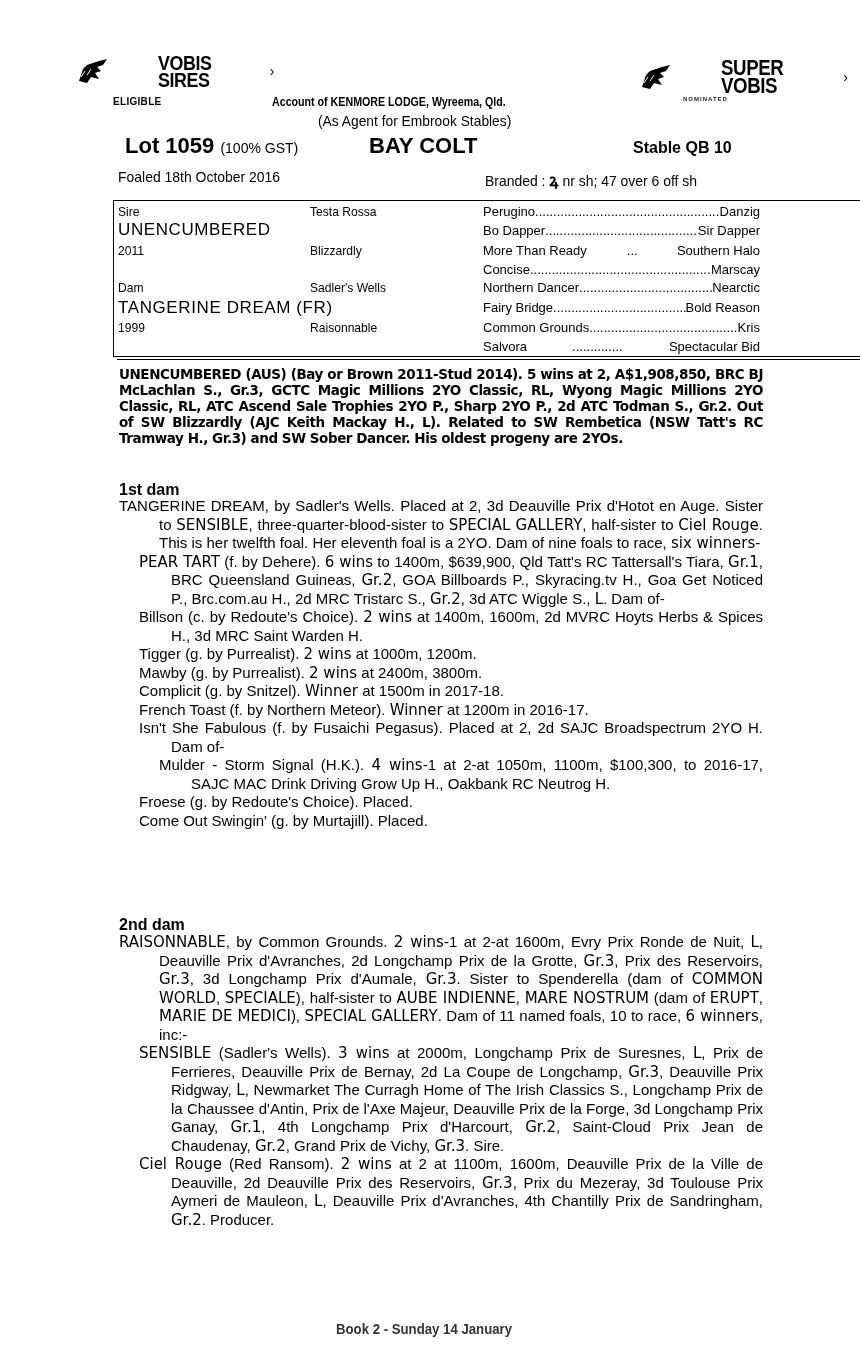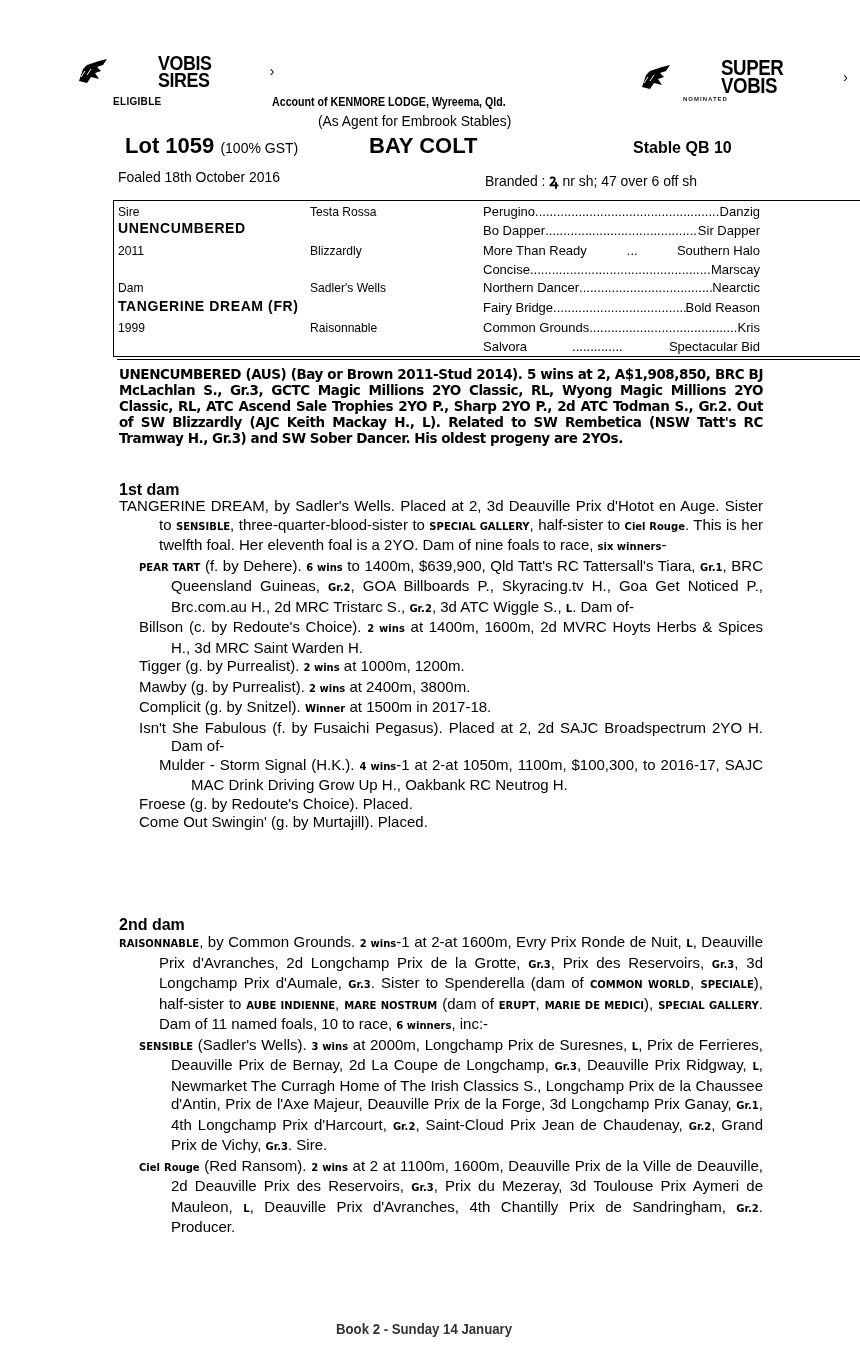--- a/index.html
+++ b/index.html
@@ -22,31 +22,31 @@
   .lot .gst { font-size:14px; font-weight:normal; }
   .colt { left:369px; top:133px; font-size:22px; font-weight:bold; }
   .stable { left:633px; top:139px; font-size:16px; font-weight:bold; }
   .foaled { left:118px; top:168px; font-size:15px; transform:scaleX(0.93); transform-origin:left; white-space:nowrap; }
   .branded { left:485px; top:168px; font-size:15px; transform:scaleX(0.93); transform-origin:left; white-space:nowrap; }
   .brand-sym { font-family:"DejaVu Serif", serif; font-weight:bold; font-size:17px; }
 
   .ped-box { position:absolute; left:113px; top:200px; width:782px; height:157px; border:1.5px solid #000; box-sizing:border-box; }
   .ped-box::after { content:""; position:absolute; right:-4px; bottom:-4px; width:100%; height:100%; border-right:1.5px solid #000; border-bottom:1.5px solid #000; pointer-events:none; }
   .ped-cell { position:absolute; font-size:13px; transform:scaleX(0.93); transform-origin:left; white-space:nowrap; }
-  .ped-bold { position:absolute; font-size:14px; font-weight:bold; letter-spacing:0.6px; white-space:nowrap; }
+  .ped-bold { position:absolute; font-size:17px; font-weight:normal; letter-spacing:0.6px; white-space:nowrap; }
   .gd-row { position:absolute; left:369px; width:277px; font-size:13px; display:flex; white-space:nowrap; }
   .gd-row .name { flex:0 0 auto; }
   .gd-row .dots { flex:1 1 auto; overflow:hidden; letter-spacing:0px; }
   .gd-row .dots::before { content:"..............................................................................................................."; }
   .gd-row .sire { flex:0 0 auto; }
 
   .sire-para { position:absolute; left:119px; top:366px; width:644px; font-size:13.5px; font-weight:bold; line-height:16px; text-align:justify; font-family:"DejaVu Sans", sans-serif; letter-spacing:-0.45px; }
   .sec-head { position:absolute; left:119px; font-size:16px; font-weight:bold; }
   .para { position:absolute; font-size:15px; line-height:18.5px; text-align:justify; }
-  .b { font-weight:bold; font-family:"DejaVu Sans", sans-serif; font-size:10px; }
+  .b { font-weight:normal; font-family:"DejaVu Sans", sans-serif; font-size:15px; }
   .footer { left:336px; top:1320px; font-size:15px; font-weight:bold; color:#333; transform:scaleX(0.88); transform-origin:left; white-space:nowrap; }
 </style>
 </head>
 <body>
 
 <div class="logo vs-logo">
   <span class="mark">
     <svg viewBox="0 0 34 28">
         <path d="M2 24 L6 12 L10 8 L16 6 L22 4 L30 2 L26 8 L20 10 L24 14 L18 16 L22 22 L14 20 L10 26 Z" fill="#000"></path>
         <path d="M4 20 L8 14 M10 18 L14 12" stroke="#fff" stroke-width="1"></path>
@@ -141,20 +141,21 @@
 <div class="sire-para">UNENCUMBERED (AUS) (Bay or Brown 2011-Stud 2014). 5 wins at 2, A$1,908,850, BRC BJ McLachlan S., Gr.3, GCTC Magic Millions 2YO Classic, RL, Wyong Magic Millions 2YO Classic, RL, ATC Ascend Sale Trophies 2YO P., Sharp 2YO P., 2d ATC Todman S., Gr.2. Out of SW Blizzardly (AJC Keith Mackay H., L). Related to SW Rembetica (NSW Tatt's RC Tramway H., Gr.3) and SW Sober Dancer. His oldest progeny are 2YOs.</div>
 
 <div class="sec-head" style="top:481px;">1st dam</div>
 <div class="para" id="first-dam" style="left:119px; top:497px; width:644px;">
     <div style="padding-left: 40px; text-indent: -40px;"><span>TANGERINE DREAM, by Sadler's Wells. Placed at 2, 3d Deauville Prix d'Hotot en Auge. Sister to </span><span class="b">SENSIBLE</span><span>, three-quarter-blood-sister to </span><span class="b">SPECIAL GALLERY</span><span>, half-sister to </span><span class="b">Ciel Rouge</span><span>. This is her twelfth foal. Her eleventh foal is a 2YO. Dam of nine foals to race, </span><span class="b">six winners</span><span>-</span></div>
     <div style="padding-left: 52px; text-indent: -32px;"><span class="b">PEAR TART</span><span> (f. by Dehere). </span><span class="b">6 wins</span><span> to 1400m, $639,900, Qld Tatt's RC Tattersall's Tiara, </span><span class="b">Gr.1</span><span>, BRC Queensland Guineas, </span><span class="b">Gr.2</span><span>, GOA Billboards P., Skyracing.tv H., Goa Get Noticed P., Brc.com.au H., 2d MRC Tristarc S., </span><span class="b">Gr.2</span><span>, 3d ATC Wiggle S., </span><span class="b">L</span><span>. Dam of-</span></div>
     <div style="padding-left: 52px; text-indent: -32px;"><span>Billson (c. by Redoute's Choice). </span><span class="b">2 wins</span><span> at 1400m, 1600m, 2d MVRC Hoyts Herbs &amp; Spices H., 3d MRC Saint Warden H.</span></div>
     <div style="padding-left: 52px; text-indent: -32px;"><span>Tigger (g. by Purrealist). </span><span class="b">2 wins</span><span> at 1000m, 1200m.</span></div>
     <div style="padding-left: 52px; text-indent: -32px;"><span>Mawby (g. by Purrealist). </span><span class="b">2 wins</span><span> at 2400m, 3800m.</span></div>
     <div style="padding-left: 52px; text-indent: -32px;"><span>Complicit (g. by Snitzel). </span><span class="b">Winner</span><span> at 1500m in 2017-18.</span></div>
+    <div style="padding-left: 52px; text-indent: -32px;"><span>French Toast (f. by Northern Meteor). </span><span class="b">Winner</span><span> at 1200m in 2016-17.</span></div>
     <div style="padding-left: 52px; text-indent: -32px;"><span>Isn't She Fabulous (f. by Fusaichi Pegasus). Placed at 2, 2d SAJC Broadspectrum 2YO H. Dam of-</span></div>
     <div style="padding-left: 72px; text-indent: -32px;"><span>Mulder - Storm Signal (H.K.). </span><span class="b">4 wins</span><span>-1 at 2-at 1050m, 1100m, $100,300, to 2016-17, SAJC MAC Drink Driving Grow Up H., Oakbank RC Neutrog H.</span></div>
     <div style="padding-left: 52px; text-indent: -32px;"><span>Froese (g. by Redoute's Choice). Placed.</span></div>
     <div style="padding-left: 52px; text-indent: -32px;"><span>Come Out Swingin' (g. by Murtajill). Placed.</span></div>
   </div>
 
 <div class="sec-head" style="top:916px;">2nd dam</div>
 <div class="para" id="second-dam" style="left:119px; top:933px; width:644px;">
     <div style="padding-left: 40px; text-indent: -40px;"><span class="b">RAISONNABLE</span><span>, by Common Grounds. </span><span class="b">2 wins</span><span>-1 at 2-at 1600m, Evry Prix Ronde de Nuit, </span><span class="b">L</span><span>, Deauville Prix d'Avranches, 2d Longchamp Prix de la Grotte, </span><span class="b">Gr.3</span><span>, Prix des Reservoirs, </span><span class="b">Gr.3</span><span>, 3d Longchamp Prix d'Aumale, </span><span class="b">Gr.3</span><span>. Sister to Spenderella (dam of </span><span class="b">COMMON WORLD</span><span>, </span><span class="b">SPECIALE</span><span>), half-sister to </span><span class="b">AUBE INDIENNE</span><span>, </span><span class="b">MARE NOSTRUM</span><span> (dam of </span><span class="b">ERUPT</span><span>, </span><span class="b">MARIE DE MEDICI</span><span>), </span><span class="b">SPECIAL GALLERY</span><span>. Dam of 11 named foals, 10 to race, </span><span class="b">6 winners</span><span>, inc:-</span></div>
     <div style="padding-left: 52px; text-indent: -32px;"><span class="b">SENSIBLE</span><span> (Sadler's Wells). </span><span class="b">3 wins</span><span> at 2000m, Longchamp Prix de Suresnes, </span><span class="b">L</span><span>, Prix de Ferrieres, Deauville Prix de Bernay, 2d La Coupe de Longchamp, </span><span class="b">Gr.3</span><span>, Deauville Prix Ridgway, </span><span class="b">L</span><span>, Newmarket The Curragh Home of The Irish Classics S., Longchamp Prix de la Chaussee d'Antin, Prix de l'Axe Majeur, Deauville Prix de la Forge, 3d Longchamp Prix Ganay, </span><span class="b">Gr.1</span><span>, 4th Longchamp Prix d'Harcourt, </span><span class="b">Gr.2</span><span>, Saint-Cloud Prix Jean de Chaudenay, </span><span class="b">Gr.2</span><span>, Grand Prix de Vichy, </span><span class="b">Gr.3</span><span>. Sire.</span></div>

